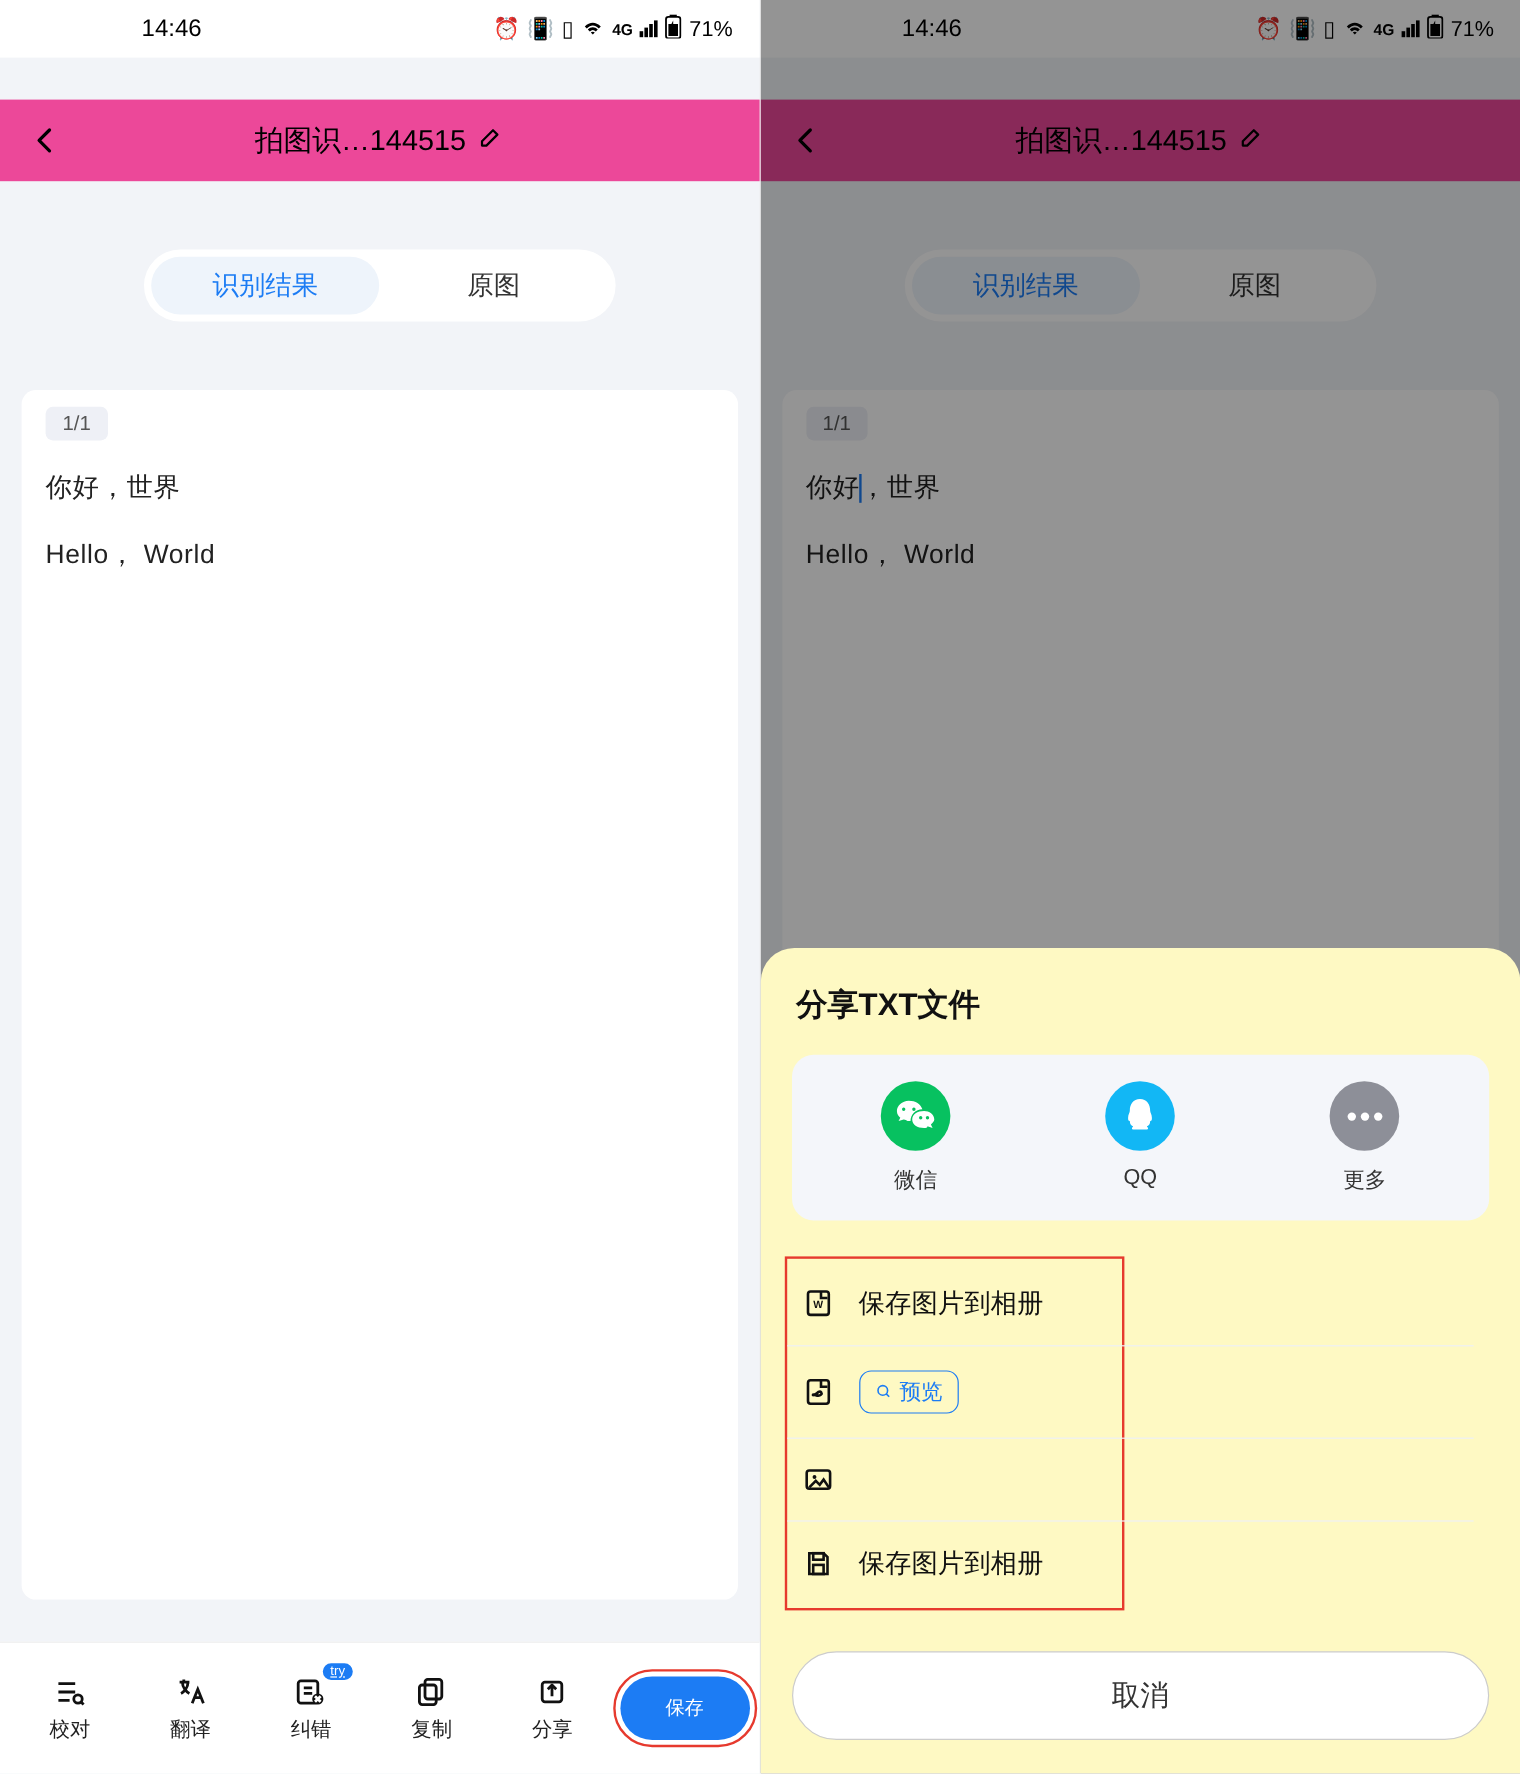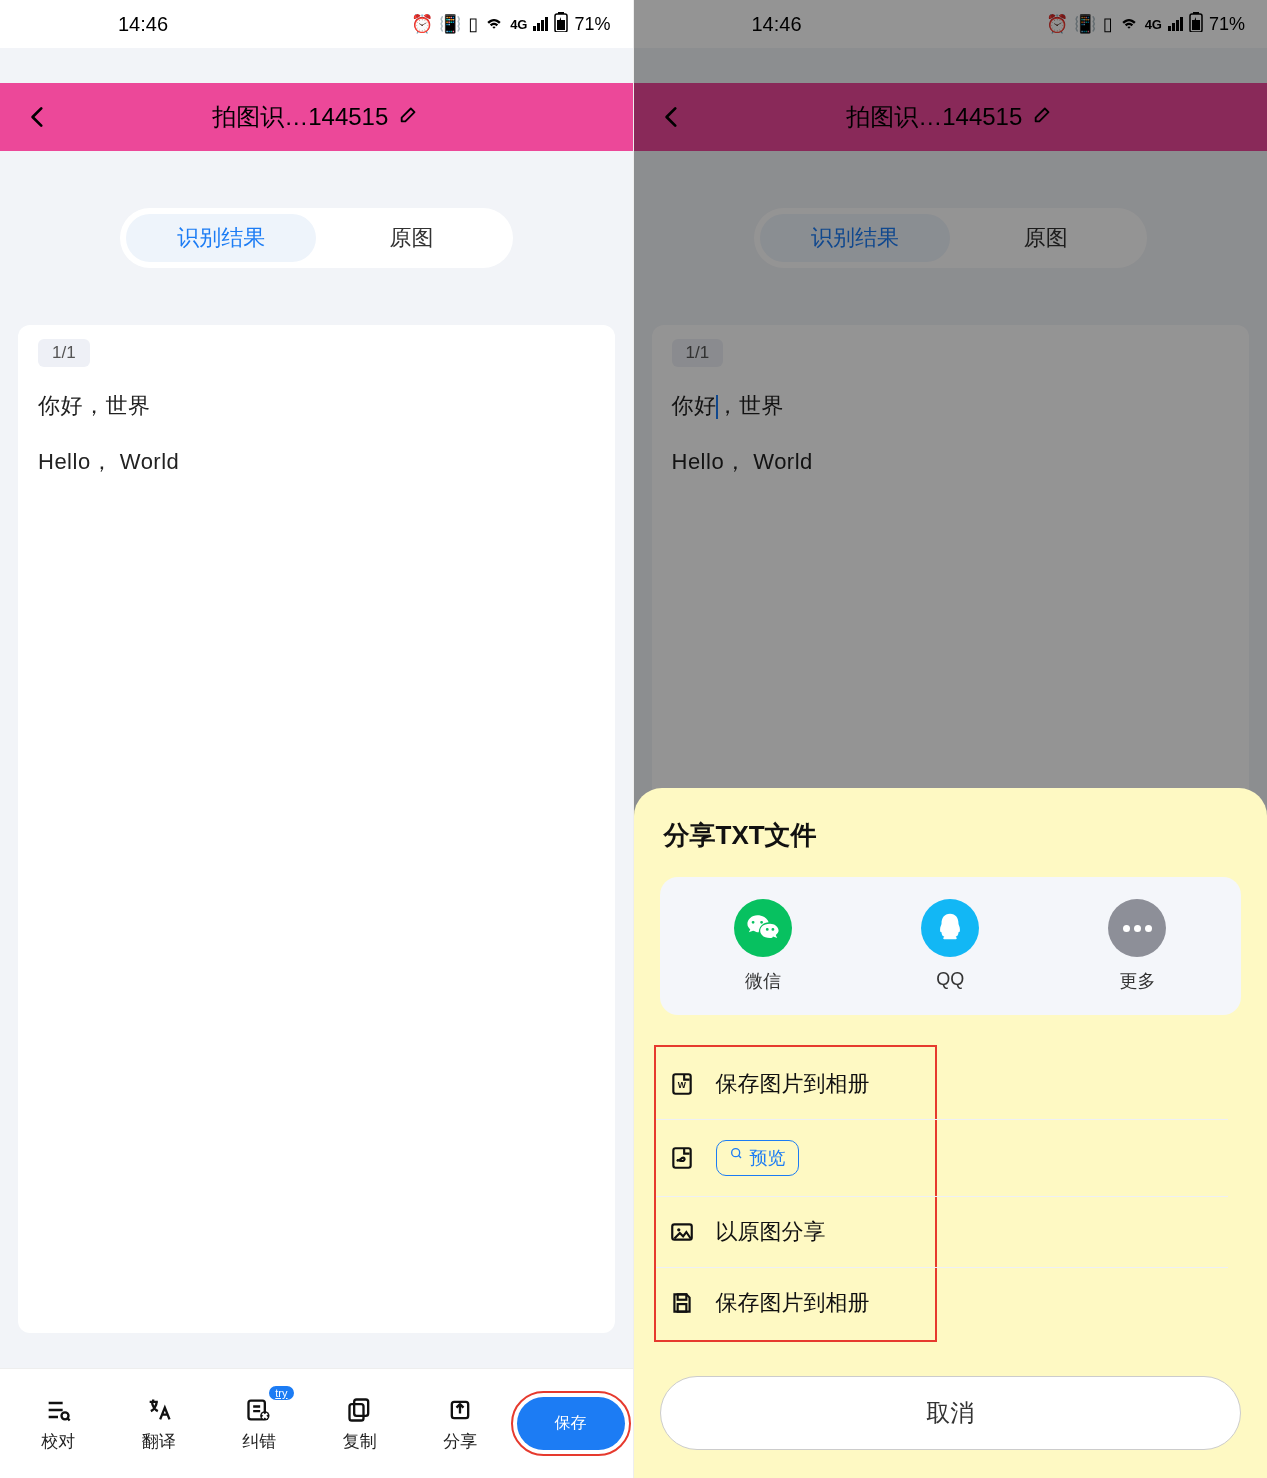--- a/index.html
+++ b/index.html
@@ -217,21 +217,21 @@
   .opt-row:last-child { border-bottom: none; }
   .opt-icon { width: 28px; height: 28px; display:flex; align-items:center; justify-content:center; }
   .opt-icon svg { width: 26px; height: 26px; stroke:#111; fill:none; stroke-width:2; }
   .opt-label { font-size: 22px; color: #111; flex: 1; }
   .preview-btn {
     border: 1.5px solid #1c7cf4;
     color: #1c7cf4;
     border-radius: 10px;
     padding: 5px 12px;
     font-size: 18px;
-    display: flex; align-items: flex-start; gap: 5px;
+    display: flex; align-items: center; gap: 5px;
   }
   .cancel-btn {
     width: 100%;
     border: 1.5px solid #ccc;
     border-radius: 40px;
     padding: 20px;
     text-align: center;
     font-size: 24px;
     color: #333;
     background: #fff;
@@ -492,21 +492,20 @@
         </span>
       </div>
       <div class="opt-row">
         <span class="opt-icon">
           <svg viewBox="0 0 24 24">
                 <rect x="3" y="5" width="18" height="14" rx="2"></rect>
                 <circle cx="9" cy="10" r="1.5" fill="#111" stroke="none"></circle>
                 <path d="M5 18l5-5 3 3 3-4 4 6"></path>
               </svg>
         </span>
-        <span class="opt-label">以原图分享</span>
       </div>
       <div class="opt-row">
         <span class="opt-icon">
           <svg viewBox="0 0 24 24">
                 <path d="M5 4h11l3 3v13H5z"></path>
                 <rect x="8" y="4" width="8" height="5"></rect>
                 <rect x="8" y="13" width="8" height="7"></rect>
               </svg>
         </span>
         <span class="opt-label">保存图片到相册</span>

